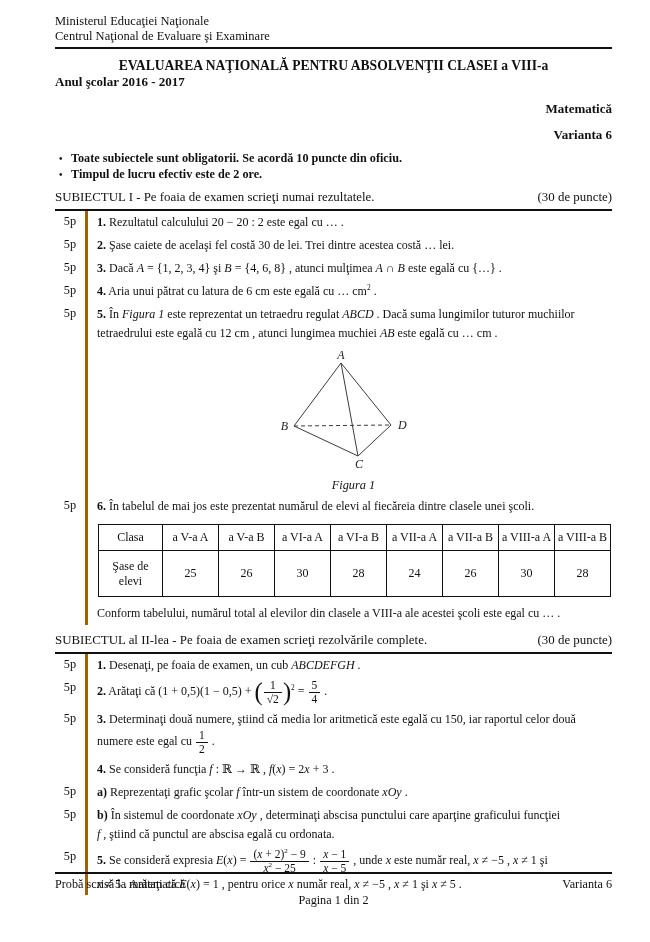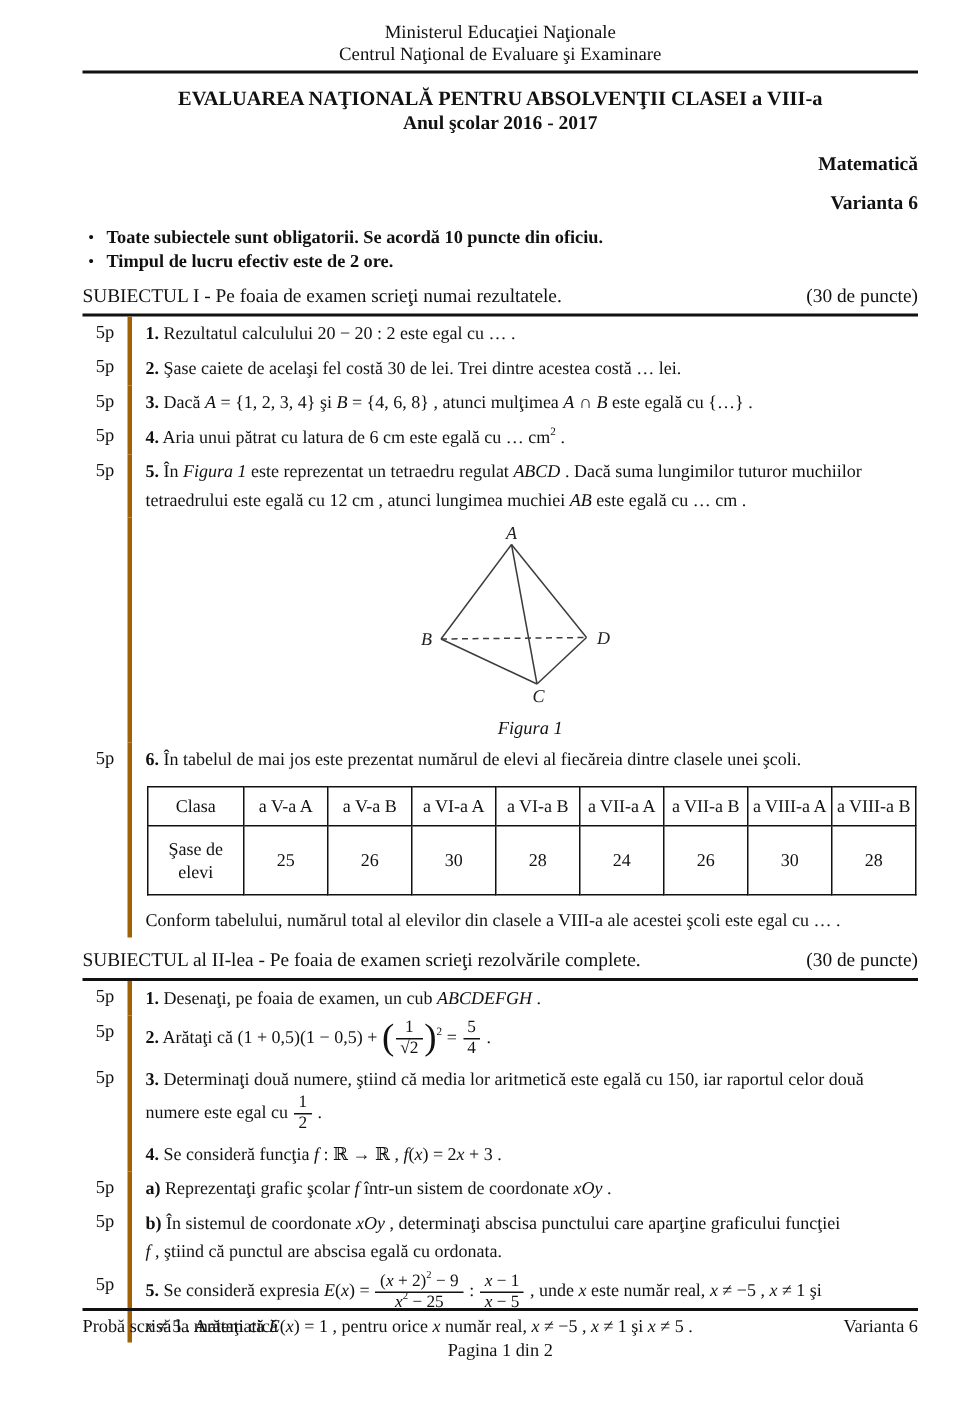--- a/index.html
+++ b/index.html
@@ -5,24 +5,24 @@
   * { box-sizing: border-box; margin: 0; padding: 0; }
   html, body { background: #fff; }
   body {
     width: 650px; height: 942px;
     font-family: "Liberation Serif", "DejaVu Serif", serif;
     color: #111; position: relative; overflow: hidden;
   }
   .page { width: 650px; height: 942px; padding: 14px 38px 0 55px; position: relative; }
 
   
-  .org { text-align: center; font-size: 12.5px; line-height: 1.2; }
+  .org { font-size: 12.5px; line-height: 1.2; }
   .org-rule { border-top: 2px solid #111; margin-top: 3px; }
   .title { margin-top: 9px; text-align: center; font-weight: bold; font-size: 13.6px; line-height: 1.2; }
-  .year { text-align: center; font-weight: bold; font-size: 13px; line-height: 1.25; }
+  .year { font-weight: bold; font-size: 13px; line-height: 1.25; }
   .subject { margin-top: 10px; text-align: right; font-weight: bold; font-size: 13px; }
   .variant { margin-top: 10px; text-align: right; font-weight: bold; font-size: 13px; }
   .bullets { margin-top: 7px; font-weight: bold; font-size: 12.2px; }
   .bullet-row { display: flex; line-height: 1.34; }
   .dot { width: 16px; padding-left: 4px; flex-shrink: 0; font-size: 10px; padding-top: 2px; }
 
   
   .sec-head { margin-top: 7px; display: flex; justify-content: space-between; font-weight: normal; font-size: 12.9px; line-height: 1.25; }
 
   

